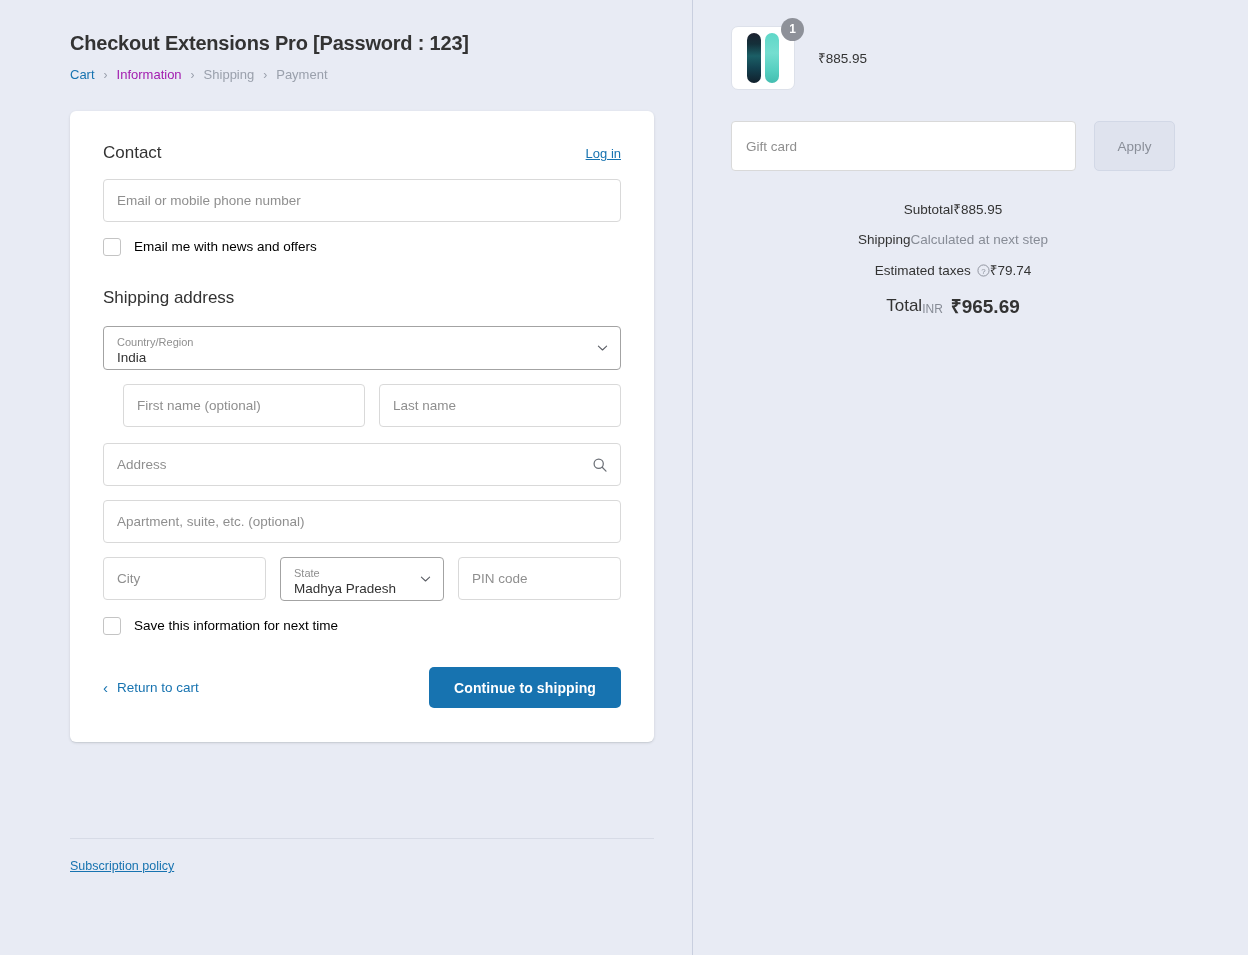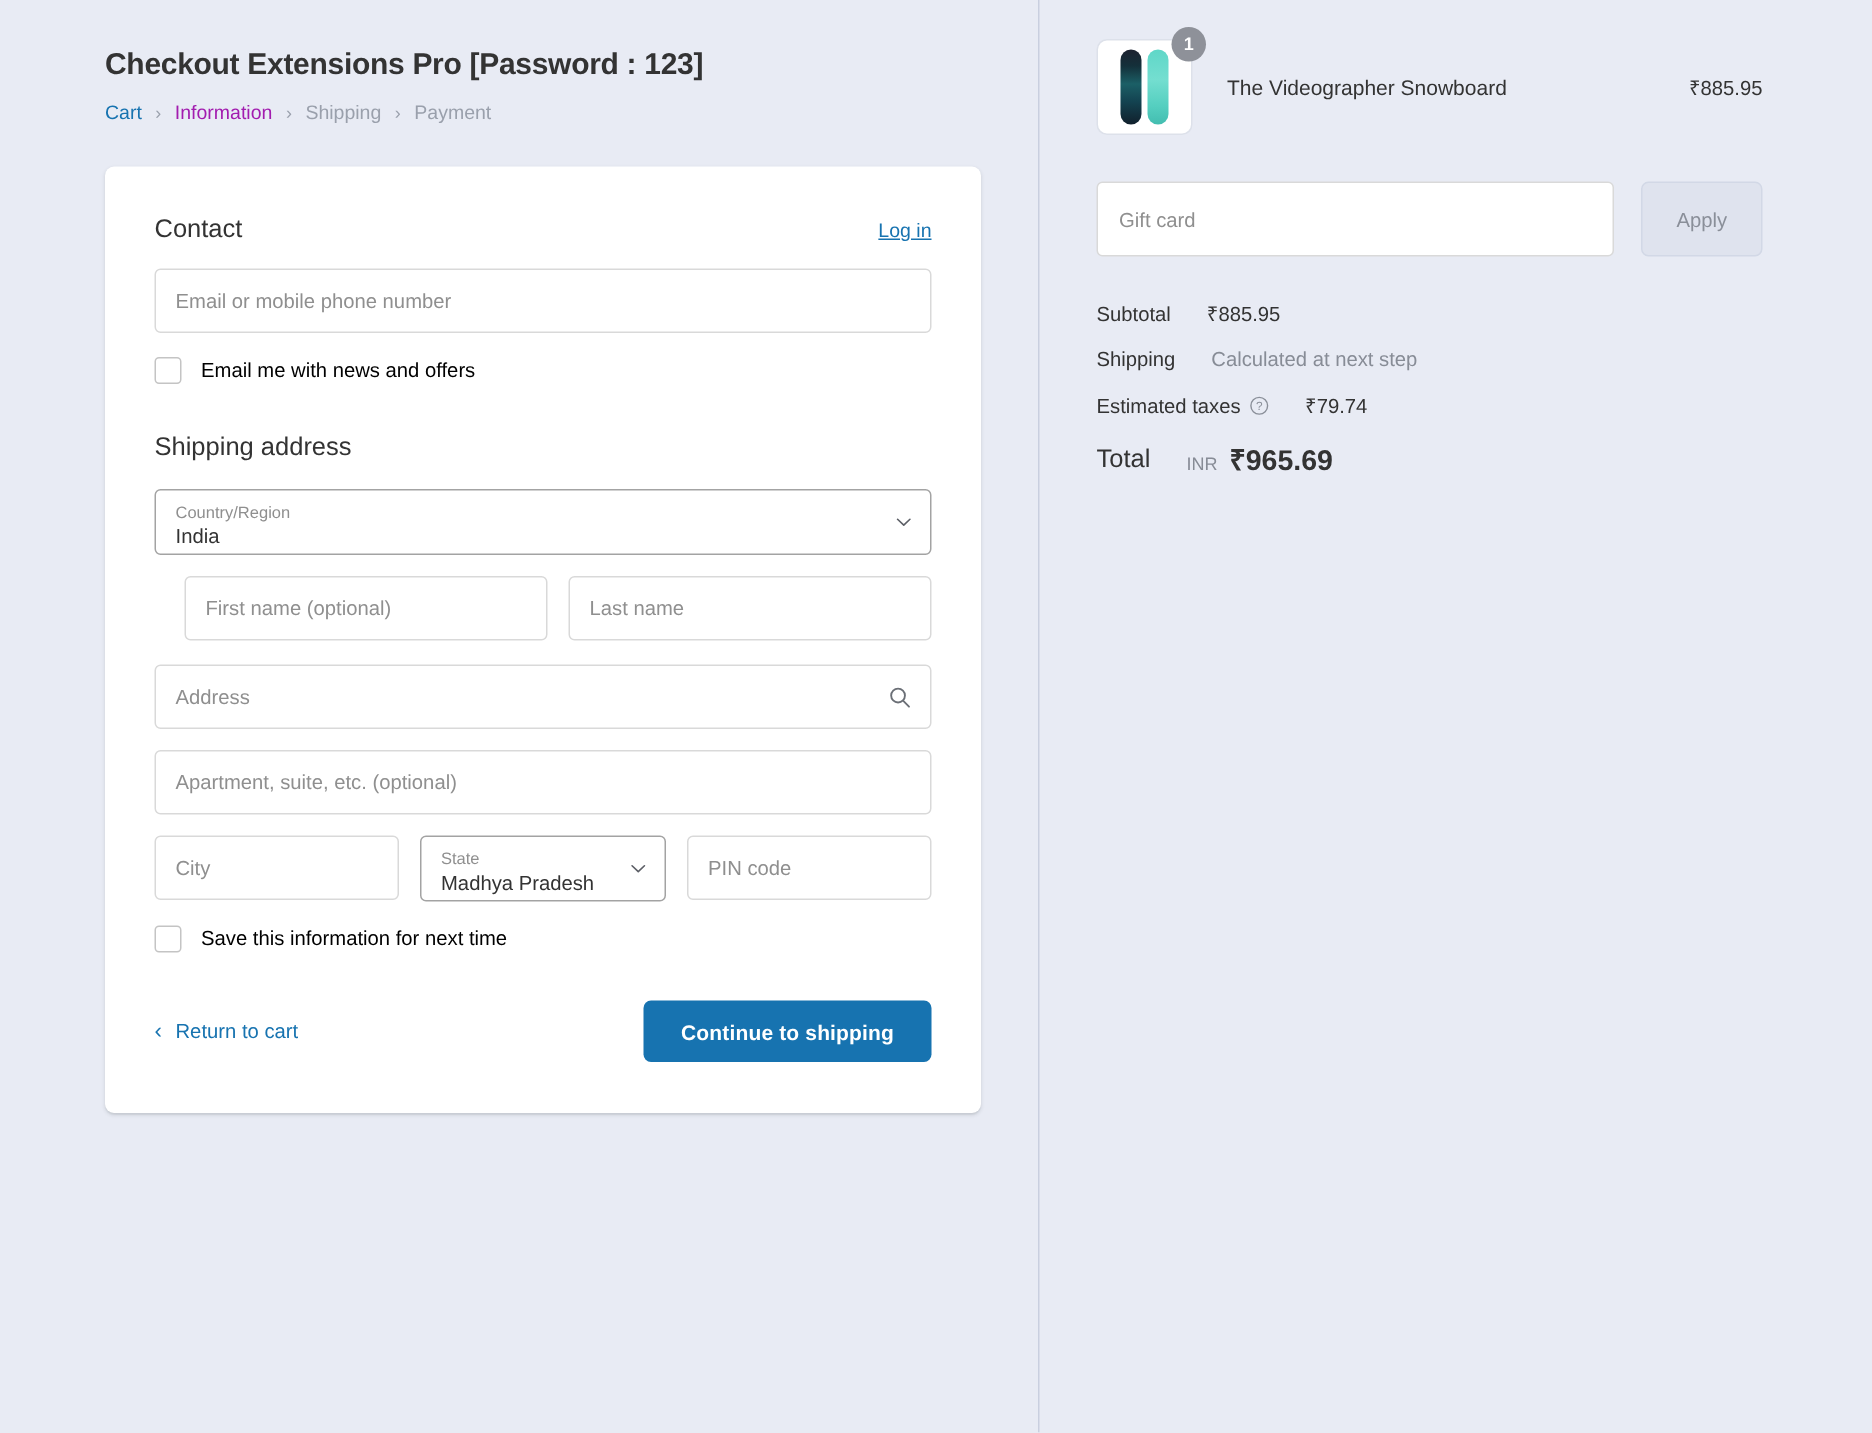--- a/index.html
+++ b/index.html
@@ -338,24 +338,23 @@
     border: 1px solid #d2d8e6;
     color: #8a8f99;
     font-size: 13.5px;
     font-family: "Liberation Sans", sans-serif;
     cursor: default;
   }
 
   .totals { margin-top: 29px; }
   .tline {
     display: flex;
-    justify-content: flex-start;
+    justify-content: center;
     align-items: center;
     margin-bottom: 14px;
-    gap: 24px;
   }
   .tlabel { font-size: 13.5px; color: #333333; display: flex; align-items: center; gap: 6px; }
   .tval { font-size: 13.5px; color: #333333; }
   .tval.muted { color: #878c96; }
   .help-ic { width: 13px; height: 13px; display: inline-block; }
 
   .tline.total { margin-top: 5px; margin-bottom: 0; }
   .tline.total .tlabel { font-size: 17px; color: #333333; }
   .total-right { display: flex; align-items: baseline; gap: 8px; }
   .cur { font-size: 12px; color: #878c96; }
@@ -461,33 +460,35 @@
           <a class="return-link">
             <span class="arr">‹</span>
             <span>Return to cart</span>
           </a>
           <button class="btn-primary">Continue to shipping</button>
         </div>
 
       </div>
     </div>
 
+    <div class="footer">
+      <a>Subscription policy</a>
+    </div>
   </div>
 
   <div class="right-col">
 
     <div class="prod-row">
       <div class="thumb-wrap">
         <div class="thumb">
           <div class="board board-dark"></div>
           <div class="board board-teal"></div>
         </div>
         <div class="qty-badge">1</div>
       </div>
-      <div class="prod-name">The Videographer Snowboard</div>
       <div class="prod-price">₹885.95</div>
     </div>
 
     <div class="gift-row">
       <div class="gift-input">
         <span>Gift card</span>
       </div>
       <button class="btn-apply">Apply</button>
     </div>
 

